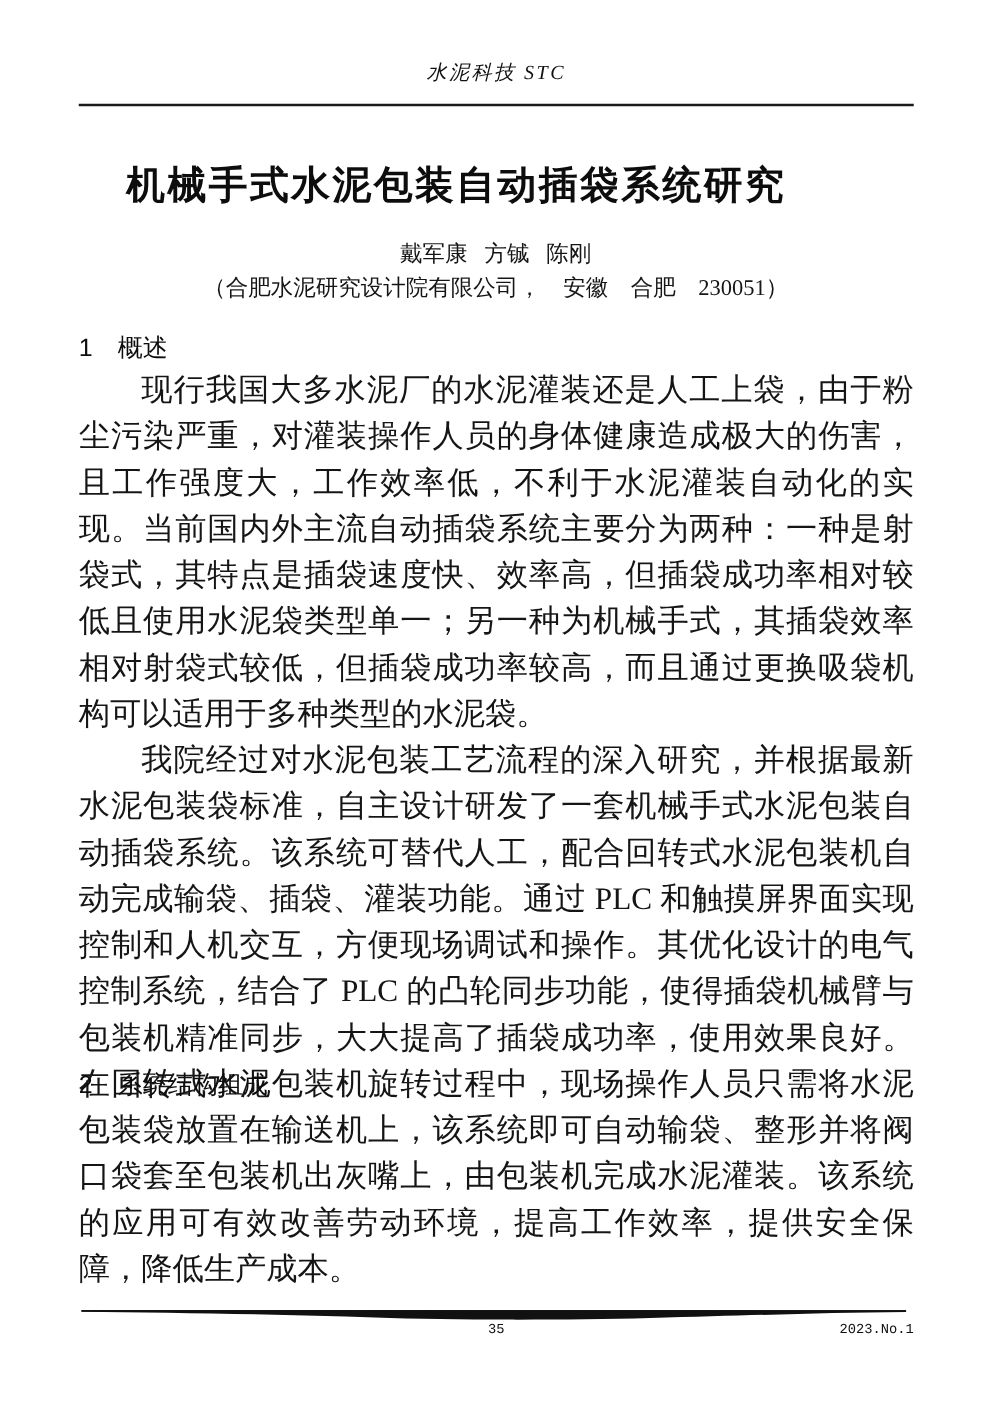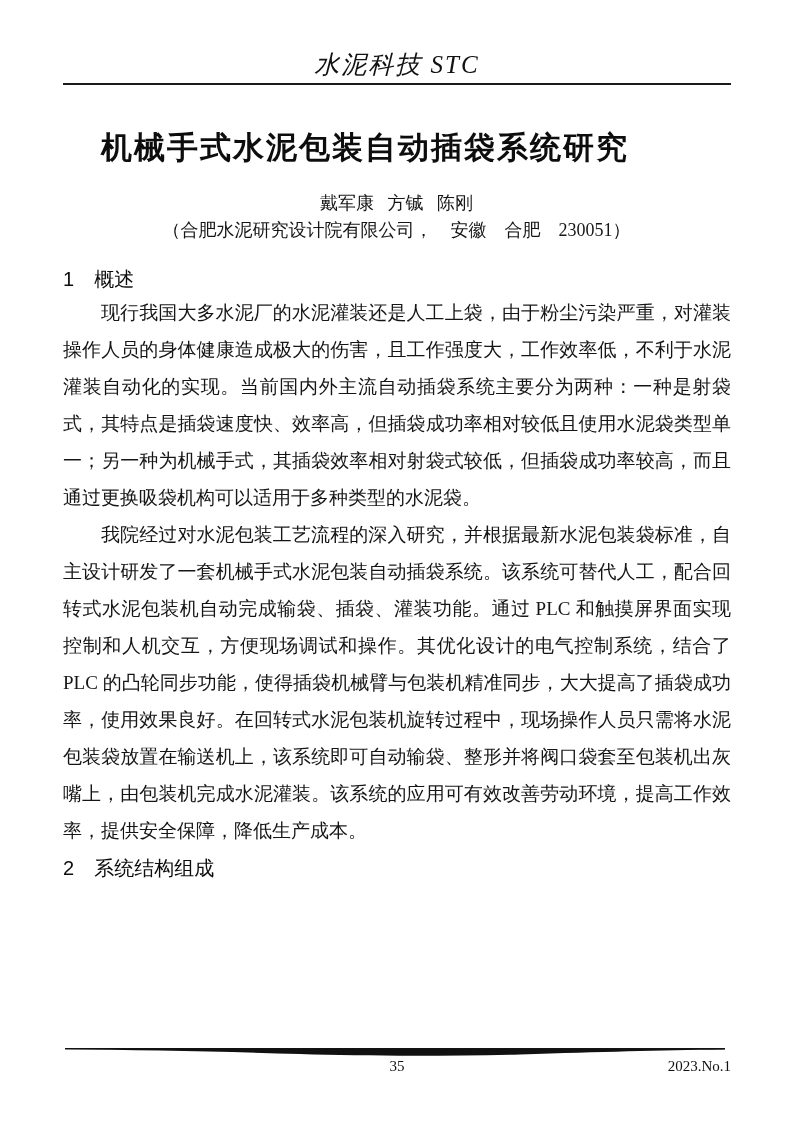--- a/index.html
+++ b/index.html
@@ -7,21 +7,21 @@
     width: 793px; height: 1122px;
     background: #ffffff;
     position: relative;
     font-family: "Liberation Serif", serif;
     color: #1a1a1a;
     overflow: hidden;
   }
   .journal-title {
     position: absolute; top: 48px; left: 63px; width: 668px;
     text-align: center;
-    font-size: 25px; letter-spacing: 2px;
+    font-size: 16px; letter-spacing: 2px;
     font-style: italic;
     color: #111;
   }
   .header-rule {
     position: absolute; top: 83px; left: 63px; width: 668px; height: 2px;
     background: #1a1a1a;
   }
   .article-title {
     position: absolute; top: 127px; left: 0; width: 730px;
     text-align: center;
@@ -51,34 +51,34 @@
   .section-2 { top: 847px; }
   .section-heading {
     font-family: "Liberation Sans", sans-serif;
     font-weight: normal;
     font-size: 20px; line-height: 30px;
     margin: 6px 0 0 0;
     color: #0d0d0d;
   }
   .sec-num { display: inline-block; margin-right: 20px; }
   .body-par {
-    font-size: 19px;
+    font-size: 25px;
     line-height: 37px;
     text-align: justify;
     text-indent: 2em;
     margin: 0;
     color: #151515;
   }
   .footer-rule {
     position: absolute; top: 1046px; left: 65px; width: 660px; height: 12px;
   }
   .footer-meta {
     position: absolute; top: 1058px; left: 63px; width: 668px; height: 18px;
-    font-family: Liberation Serif, serif;
-    font-size: 15px;
+    font-family: Liberation Mono, monospace;
+    font-size: 11px;
     color: #111;
   }
   .page-num {
     position: absolute; left: 0; right: 0; text-align: center;
   }
   .issue {
     position: absolute; right: 0;
   }
 </style>
 </head>

